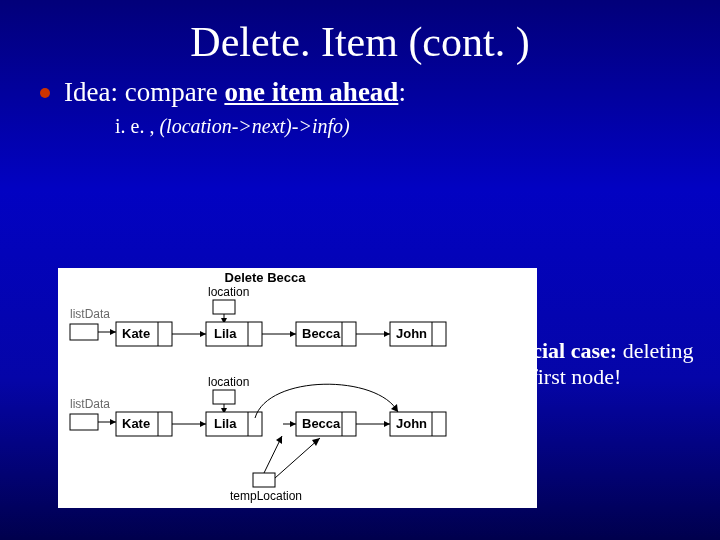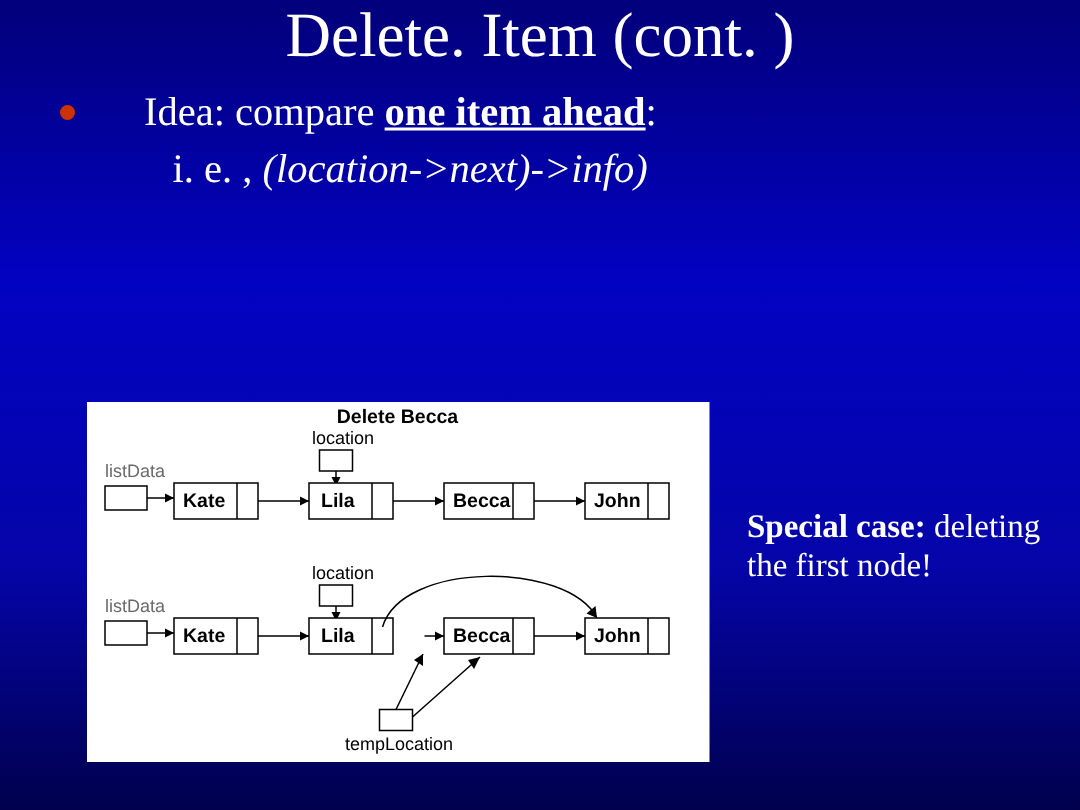--- a/index.html
+++ b/index.html
@@ -14,20 +14,21 @@
     width: 720px;
     height: 540px;
     background: linear-gradient(to bottom, #02007a 0%, #0202c2 35%, #0505a8 70%, #00004d 100%);
     position: relative;
     color: #ffffff;
     box-sizing: border-box;
   }
   .title {
     font-size: 42px;
     text-align: center;
+    padding-top: 18px;
     font-weight: normal;
   }
   .content {
     padding: 10px 40px 0 40px;
     font-size: 27px;
   }
   .bullet-row {
     display: flex;
     align-items: flex-start;
     margin-bottom: 4px;
@@ -37,36 +38,35 @@
     height: 10px;
     border-radius: 50%;
     background: #cc3300;
     margin-top: 12px;
     margin-right: 14px;
     flex-shrink: 0;
   }
   .bullet-text {
     flex: 1;
     line-height: 1.25;
-    margin-left: 32px;
   }
   .underline { text-decoration: underline; }
   .bold { font-weight: bold; }
   .indent {
     padding-left: 75px;
-    font-size: 27px;
+    font-size: 20px;
     line-height: 1.2;
     margin-bottom: 2px;
   }
   .italic { font-style: italic; }
   .figure-area {
     position: absolute;
     left: 58px;
     top: 268px;
-    width: 415px;
+    width: 479px;
     height: 240px;
     background: #ffffff;
     box-sizing: border-box;
   }
   .figure-area svg { display: block; }
   .figure-area text { font-family: Arial, Helvetica, sans-serif; }
   .special-case {
     position: absolute;
     left: 498px;
     top: 338px;

